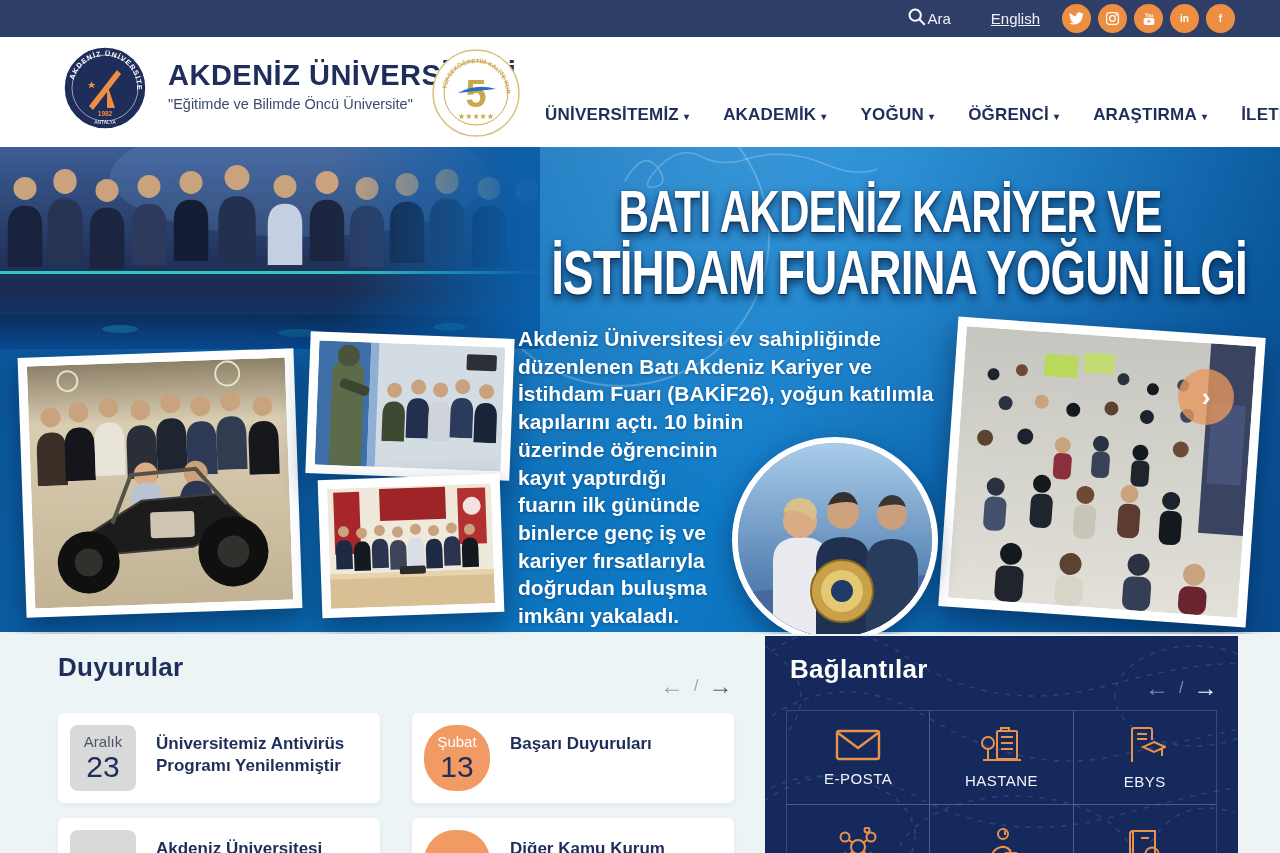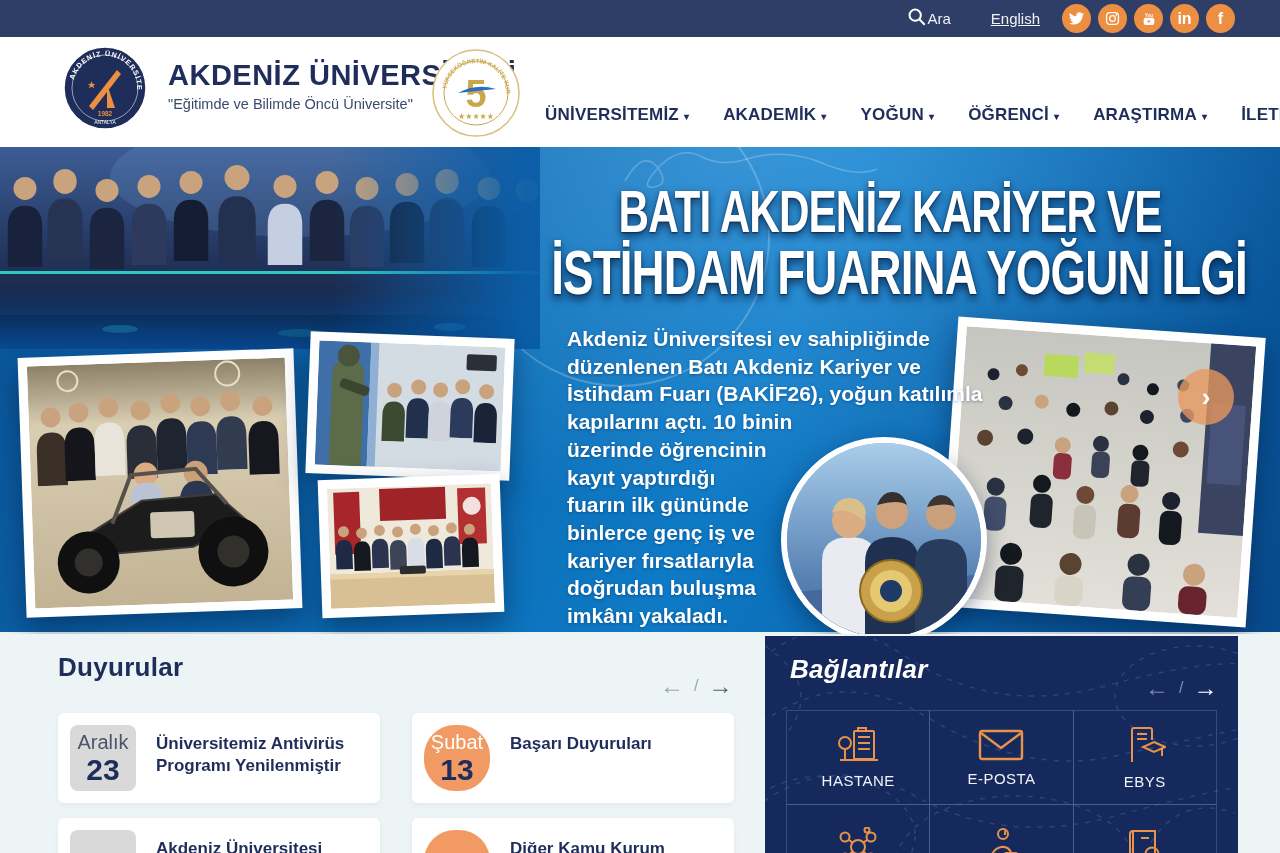--- a/index.html
+++ b/index.html
@@ -7,21 +7,21 @@
   body { font-family:"Liberation Sans", sans-serif; background:#fff; }
   .page { position:relative; width:1280px; height:853px; overflow:hidden; background:#fff; }
 
   
   .topbar { position:absolute; left:0; top:0; width:1280px; height:37px; background:#2E3E66; display:flex; align-items:center; justify-content:flex-end; gap:0; padding-right:45px; }
   .search-link { display:flex; align-items:center; gap:0; color:#eef1f8; font-size:15px; cursor:pointer; margin-right:40px; }
   .lang-link { color:#eef1f8; font-size:15px; margin-right:22px; cursor:pointer;text-decoration:underline; }
   .social { display:flex; gap:7px; }
   .soc { width:29px; height:29px; border-radius:50%; background:#ED8F42; display:flex; align-items:center; justify-content:center; color:#fff; font-weight:bold; cursor:pointer; }
   .soc svg { display:block; }
-  .soc .txt { font-size:16px; color:#fff; font-weight:bold; }
+  .soc .txt { font-size:10px; color:#fff; font-weight:bold; }
 
   
   .header { position:absolute; left:0; top:37px; width:1280px; height:110px; background:#ffffff; z-index:6; }
   .logo { position:absolute; left:63px; top:9px; width:84px; height:84px; }
   .brand-text { position:absolute; left:168px; top:22px; }
   .brand-title { font-size:29px; font-weight:bold; color:#1F2D5A; letter-spacing:.5px; }
   .brand-slogan { font-size:14.5px; color:#3c4a6e; margin-top:4px; }
   .quality-badge { position:absolute; left:432px; top:12px; width:88px; height:88px; }
   .nav { position:absolute; left:545px; top:68px; display:flex; gap:34px; }
   .nav a { display:flex; align-items:center; gap:5px; color:#1F2D5A; font-weight:bold; font-size:17px; text-decoration:none; cursor:pointer; letter-spacing:.2px; }
@@ -38,21 +38,21 @@
 
   .ribbon-photo { position:absolute; left:0; top:0; width:540px; height:202px; }
   .ribbon-photo svg { display:block; }
   .ribbon-fade { position:absolute; inset:0; background:linear-gradient(90deg, rgba(10,85,160,0) 62%, rgba(10,95,170,.95) 97%), linear-gradient(180deg, rgba(10,85,160,0) 70%, rgba(9,80,158,.9) 100%); }
 
   .hero-title { position:absolute; left:505px; top:36px; width:770px; text-align:center; color:#fff; z-index:3; }
   .hero-title .line { display:block; font-weight:bold; letter-spacing:-1px; transform:scale(.88,1.22); transform-origin:center; text-shadow:0 4px 8px rgba(4,25,60,.75), 0 1px 2px rgba(4,25,60,.8); white-space:nowrap; }
   .hero-title .l1 { font-size:48px; line-height:58px; }
   .hero-title .l2 { font-size:52px; line-height:62px; }
 
-  .hero-par { position:absolute; left:567px; top:178px; width:420px; color:#fff; font-size:21px; font-weight:bold; line-height:1.32; text-shadow:0 1px 3px rgba(5,30,70,.4); z-index:3; }
+  .hero-par { position:absolute; left:518px; top:178px; width:420px; color:#fff; font-size:21px; font-weight:bold; line-height:1.32; text-shadow:0 1px 3px rgba(5,30,70,.4); z-index:3; }
   .float-spacer { float:right; width:0; height:108px; }
   .circle-photo { float:right; clear:right; width:206px; height:206px; border:6px solid #fff; border-radius:50%; overflow:hidden; margin:4px 0 0 12px; shape-outside:circle(112px at 50% 50%); box-shadow:0 8px 22px rgba(0,25,60,.4); background:#7fa8d0; }
   .circle-photo svg { display:block; }
 
   .photo { position:absolute; background:#fff; padding:9px; box-shadow:0 12px 28px rgba(0,20,55,.45); z-index:2; }
   .photo svg { display:block; }
   .photo-buggy   { left:22px;  top:206px; transform:rotate(-2deg); }
   .photo-soldier { left:308px; top:188px; transform:rotate(2.2deg); }
   .photo-meeting { left:320px; top:330px; transform:rotate(-2deg); }
   .photo-crowd   { left:948px; top:180px; transform:rotate(4deg); }
@@ -65,32 +65,32 @@
   .pager { position:absolute; display:flex; align-items:center; gap:10px; font-size:24px; }
   .ann-pager { left:660px; top:40px; color:#9aa5ad; }
   .ann-pager .next { color:#55606e; }
   .pager .sep { font-size:16px; }
   .pager span { cursor:pointer; }
 
   .card { position:absolute; width:322px; height:90px; background:#fff; border-radius:6px; box-shadow:0 2px 5px rgba(30,50,90,.06); display:flex; padding:6px; cursor:pointer; }
   .card .badge { width:66px; height:66px; border-radius:8px; margin:6px; display:flex; flex-direction:column; align-items:center; justify-content:center; flex:0 0 auto; }
   .badge.gray { background:#D9D9D9; }
   .badge.orange { background:#F19A63;border-radius:31px; }
-  .badge .month { font-size:20px; color:#4a5568; line-height:1; margin-bottom:3px; }
+  .badge .month { font-size:15px; color:#4a5568; line-height:1; margin-bottom:3px; }
   .badge.orange .month { color:#ffffff; }
-  .badge .day { font-size:30px; font-weight:bold; color:#1F2D5A; line-height:1; }
+  .badge .day { font-size:30px; font-weight:normal; color:#1F2D5A; line-height:1; }
   .card .ctitle { margin:14px 8px 0 14px; font-size:17px; font-weight:bold; color:#1F2D5A; line-height:1.3; }
   .card1 { left:58px; top:81px; }
   .card2 { left:412px; top:81px; }
   .card3 { left:58px; top:186px; }
   .card4 { left:412px; top:186px; }
 
   .links-panel { position:absolute; left:765px; top:4px; width:473px; height:217px; background:#16295C; overflow:hidden; }
   .links-pattern { position:absolute; inset:0; }
-  .links-title { position:absolute; left:25px; top:18px; font-size:26px; font-weight:bold; color:#fff; letter-spacing:.3px;font-style:italic; }
+  .links-title { position:absolute; left:25px; top:18px; font-size:26px; font-weight:bold; color:#fff; letter-spacing:.3px; }
   .links-pager { left:380px; top:38px; color:#7f8cb0; }
   .links-pager .next { color:#fff; }
   .links-grid { position:absolute; left:22px; top:75px; width:430px; display:grid; grid-template-columns:repeat(3,1fr); }
   .tile { height:95px; border:1px solid rgba(90,115,170,.45); margin:-1px 0 0 -1px; display:flex; flex-direction:column; align-items:center; justify-content:center; gap:9px; cursor:pointer; }
   .tile .lab { color:#f2f3f8; font-size:15px; letter-spacing:.5px; }
   .tile svg { display:block; }
 </style>
 </head>
 <body>
 
@@ -475,41 +475,41 @@
       </svg>
       <div class="links-title">Bağlantılar</div>
       <div class="pager links-pager">
         <span class="prev">←</span>
         <span class="sep">/</span>
         <span class="next">→</span>
       </div>
       <div class="links-grid">
         <div class="tile">
           <span>
+            <svg width="46" height="32" viewBox="0 0 46 32" fill="none" stroke="#E8924A" stroke-width="2.4">
+              <rect x="2" y="2" width="42" height="28" rx="2"></rect>
+              <polyline points="3,4 23,19 43,4"></polyline>
+            </svg>
+          </span>
+          <span class="lab">E-POSTA</span>
+        </div>
+        <div class="tile">
+          <span>
             <svg width="44" height="36" viewBox="0 0 44 36" fill="none" stroke="#E8924A" stroke-width="2">
               <rect x="18" y="4" width="20" height="28" rx="1"></rect>
               <line x1="22" y1="10" x2="34" y2="10"></line>
                 <line x1="22" y1="16" x2="34" y2="16"></line>
                 <line x1="22" y1="22" x2="34" y2="22"></line>
               <rect x="22" y="1" width="8" height="3"></rect>
               <circle cx="9" cy="16" r="6"></circle>
                 <line x1="9" y1="22" x2="9" y2="32"></line>
               <line x1="4" y1="33" x2="42" y2="33"></line>
             </svg>
           </span>
           <span class="lab">HASTANE</span>
-        </div>
-        <div class="tile">
-          <span>
-            <svg width="46" height="32" viewBox="0 0 46 32" fill="none" stroke="#E8924A" stroke-width="2.4">
-              <rect x="2" y="2" width="42" height="28" rx="2"></rect>
-              <polyline points="3,4 23,19 43,4"></polyline>
-            </svg>
-          </span>
-          <span class="lab">E-POSTA</span>
         </div>
         <div class="tile">
           <span>
             <svg width="42" height="38" viewBox="0 0 42 38" fill="none" stroke="#E8924A" stroke-width="2">
               <path d="M8 36 V4 q0-2 2-2 h16 q2 0 2 2 v10"></path>
               <line x1="13" y1="8" x2="23" y2="8"></line>
                 <line x1="13" y1="13" x2="23" y2="13"></line>
               <polygon points="30,16 41,21 30,26 19,21"></polygon>
               <line x1="38" y1="22" x2="38" y2="30"></line>
             </svg>

